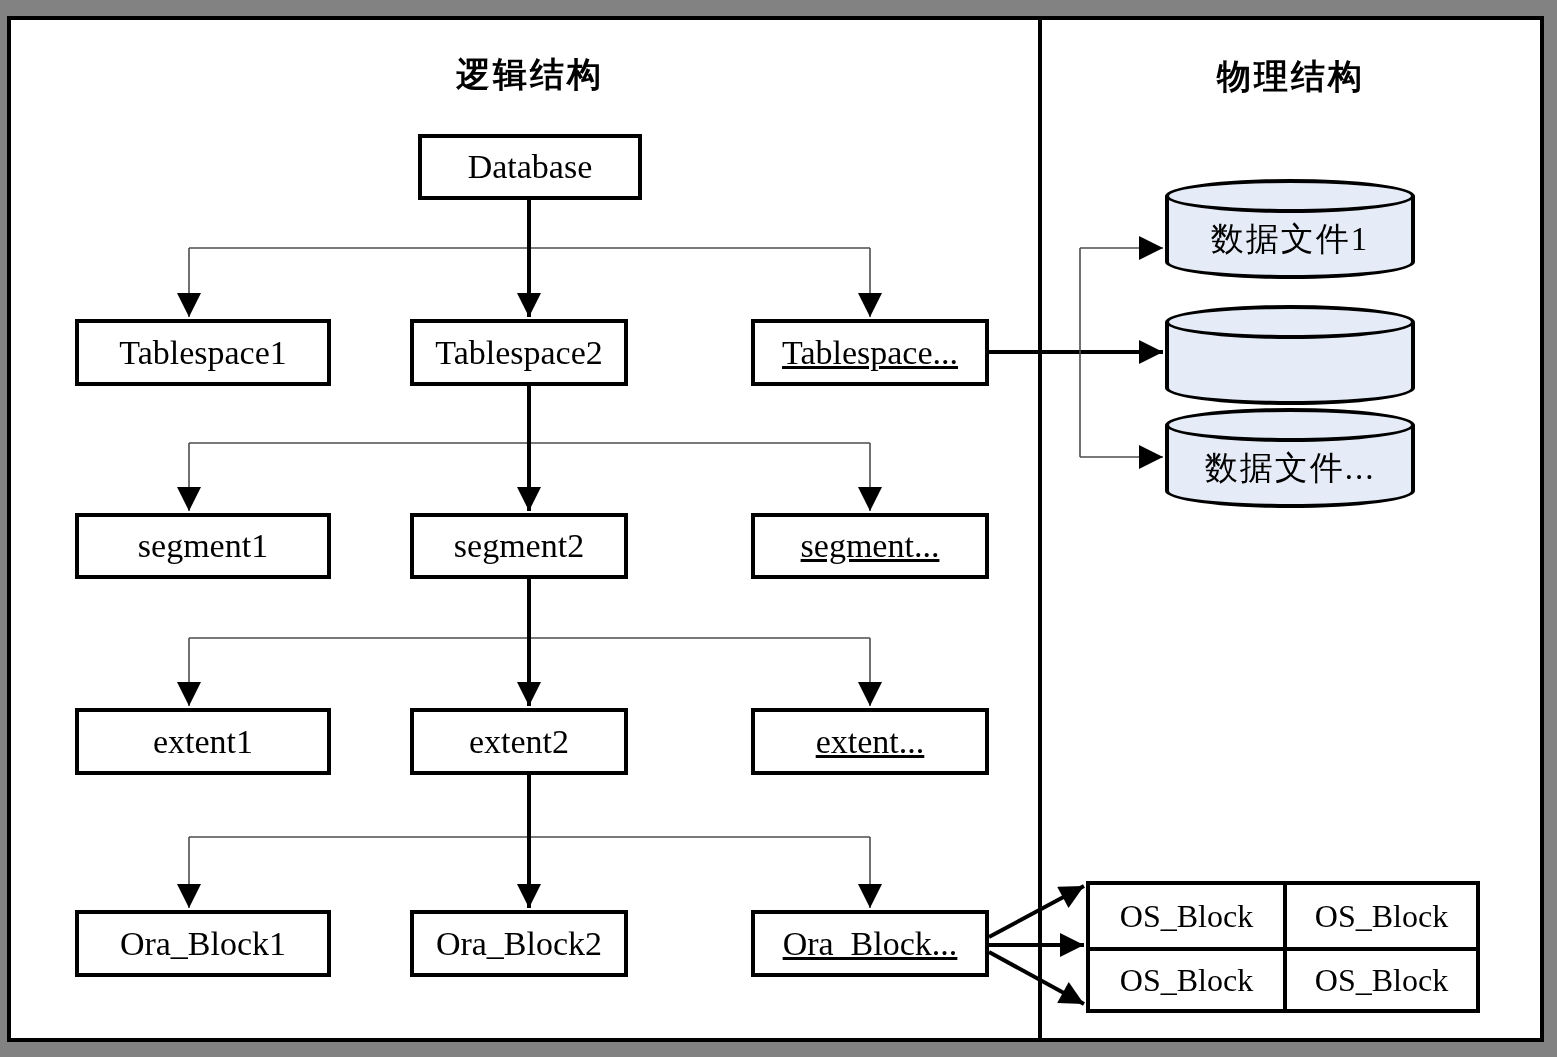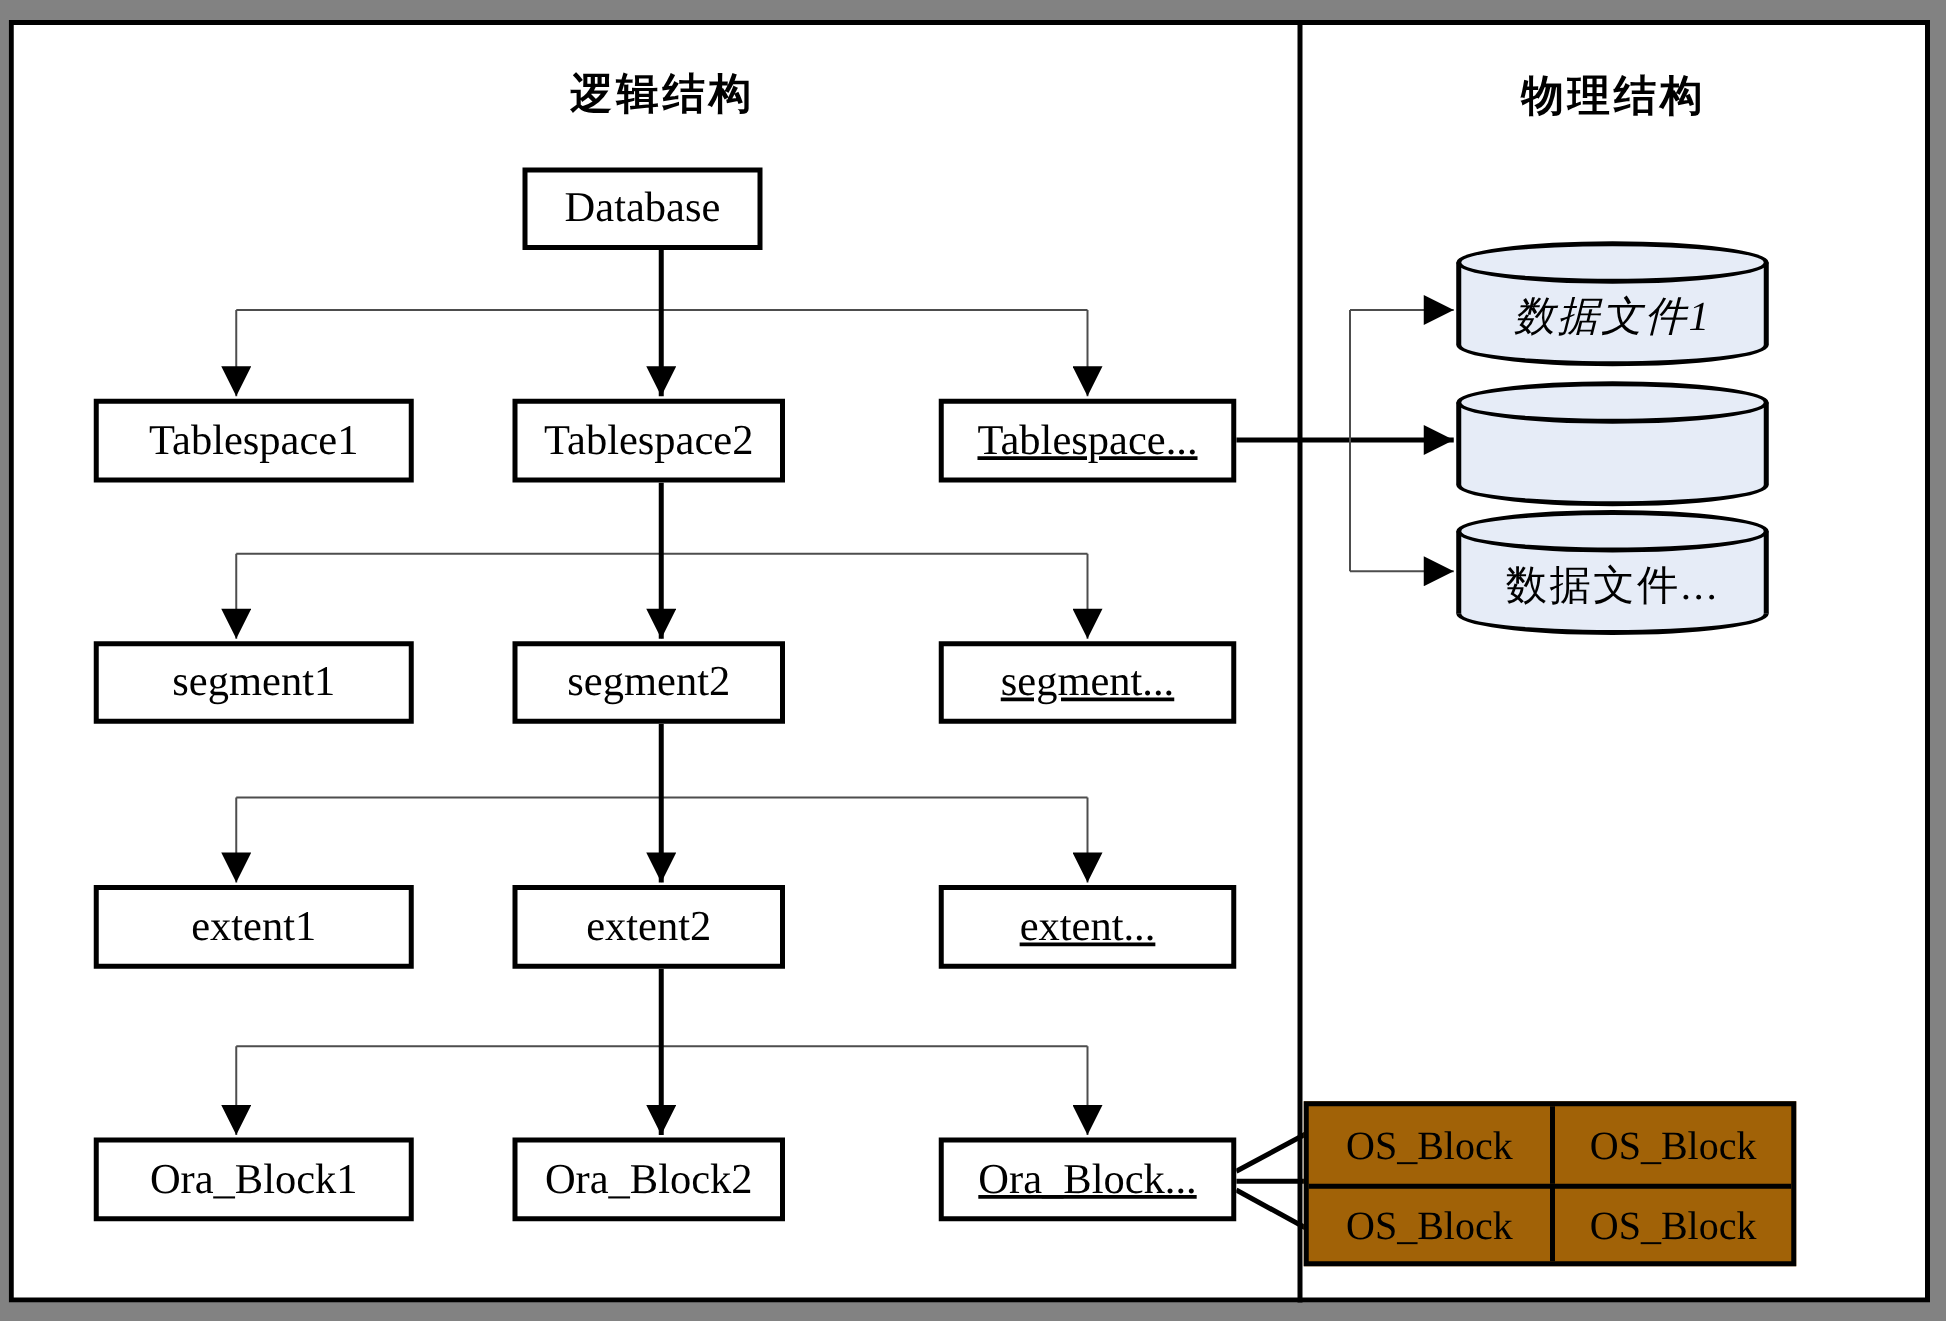--- a/index.html
+++ b/index.html
@@ -23,21 +23,21 @@
   }
   #title-logical  { left:370px;  top:52px; }
   #title-physical { left:1131px; top:54px; }
 
   .node {
     position:absolute; box-sizing:border-box;
     background:#fff; border:4px solid #000;
     display:flex; align-items:center; justify-content:center;
     font-size:34px; white-space:nowrap;
   }
-  .db   { left:418px; width:192px; top:134px; height:66px; }
+  .db   { left:418px; width:224px; top:134px; height:66px; }
   .colA { left:75px;  width:256px; }
   .colB { left:410px; width:218px; }
   .colC { left:751px; width:238px;text-decoration:underline; }
   .row-ts  { top:319px; height:67px; }
   .row-seg { top:513px; height:66px; }
   .row-ext { top:708px; height:67px; }
   .row-ob  { top:910px; height:67px; }
 
   svg.wires { position:absolute; left:0; top:0; pointer-events:none; }
 
@@ -51,27 +51,27 @@
   .cyl-bottom { bottom:0; z-index:0; }
   .cyl-body {
     position:absolute; left:0; right:0; top:17px; bottom:17px;
     background:#e6ecf7; border-left:4px solid #000; border-right:4px solid #000;
     box-sizing:border-box; z-index:1;
   }
   .cyl-label {
     position:absolute; left:0; right:0; top:38px; z-index:3;
     text-align:center; font-size:33px; letter-spacing:2px;
   }
-  #cyl1 { top:193px;font-style:italic; }
+  #cyl1 { top:179px; }
   #cyl2 { top:305px; }
   #cyl3 { top:408px; }
 
   .os-grid {
-    position:absolute; left:1043px; top:881px; width:394px; height:132px;
-    box-sizing:border-box; border:4px solid #000; background:#a16207;
+    position:absolute; left:1086px; top:881px; width:394px; height:132px;
+    box-sizing:border-box; border:4px solid #000; background:#ffffff;
     display:grid; grid-template-columns:1fr 1fr; grid-template-rows:1fr 1fr;
   }
   .os-cell {
     display:flex; align-items:center; justify-content:center;
     font-size:32px; box-sizing:border-box;
   }
   .os-cell.c2 { border-left:4px solid #000; }
   .os-cell.r2 { border-top:4px solid #000; }
 </style>
 </head>

